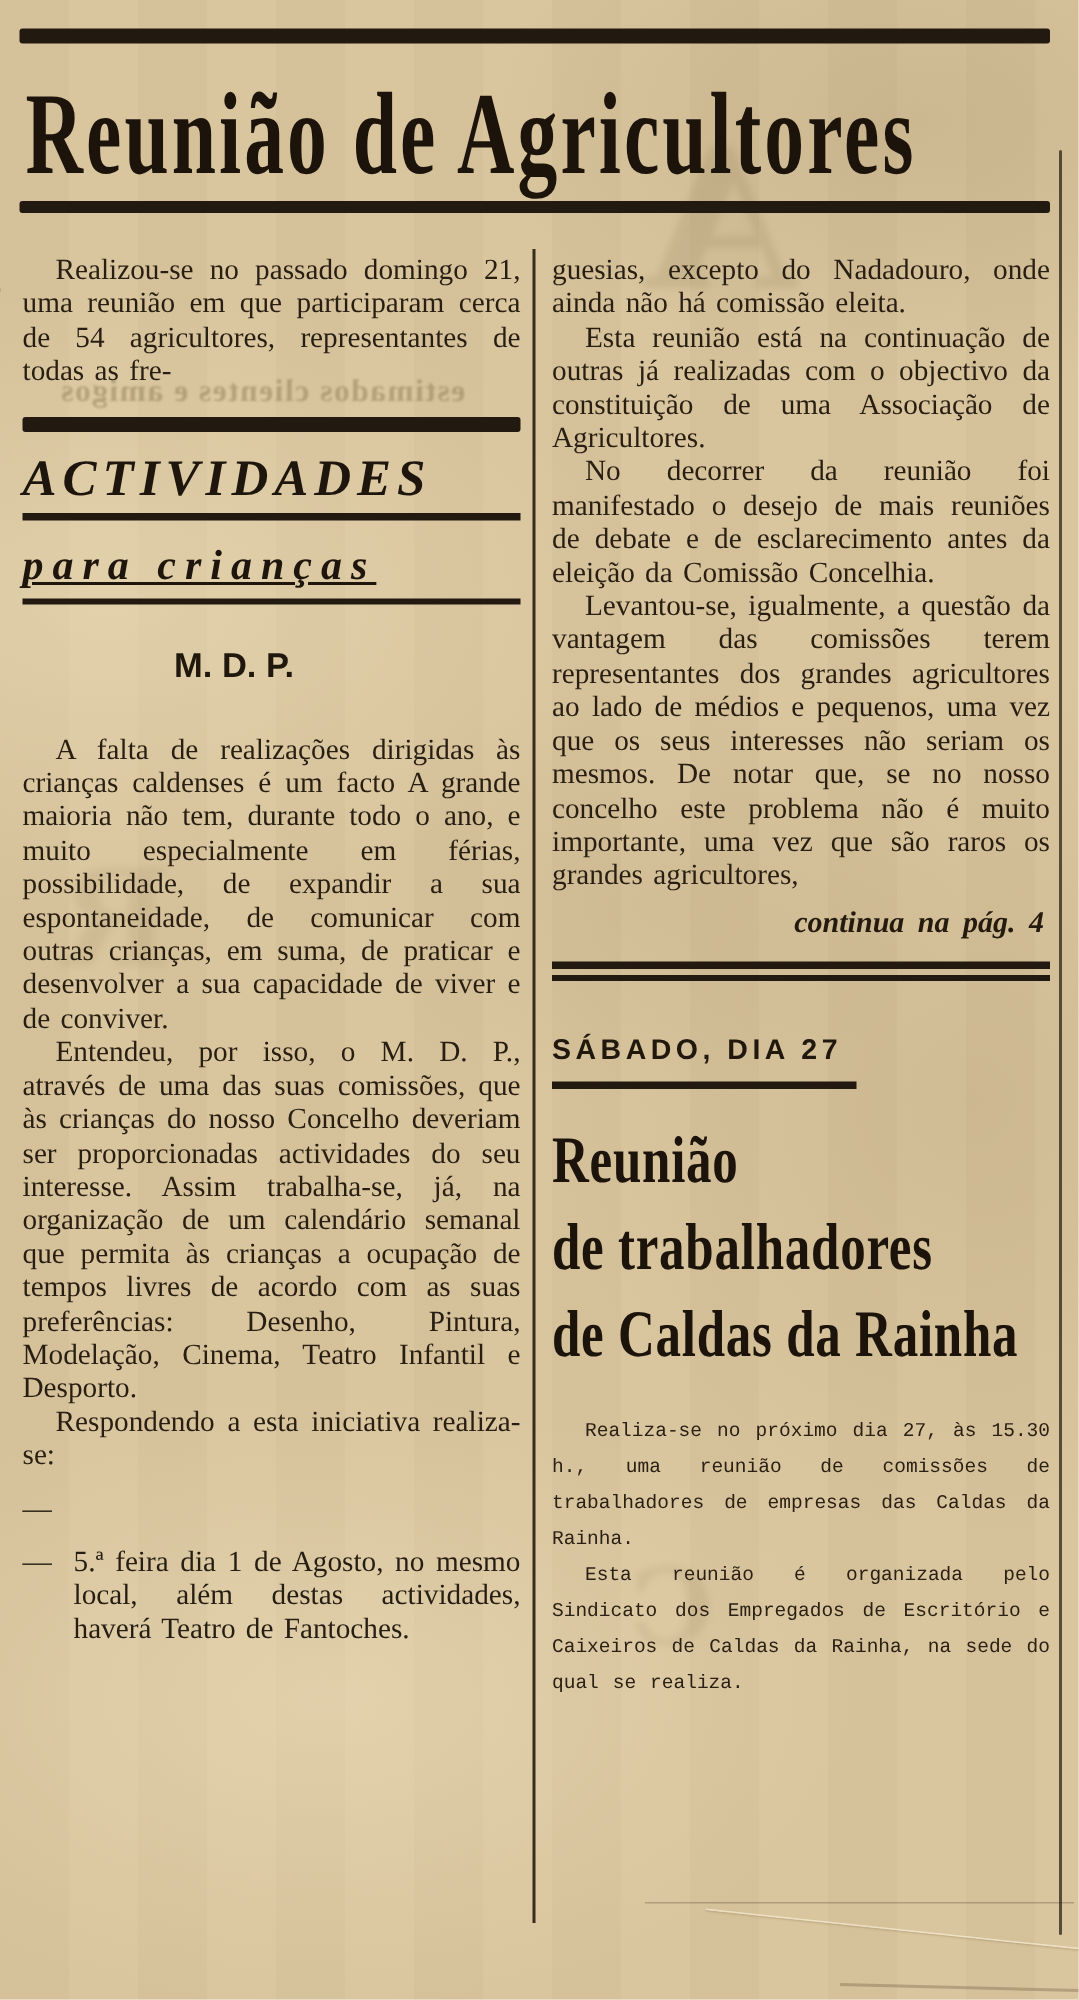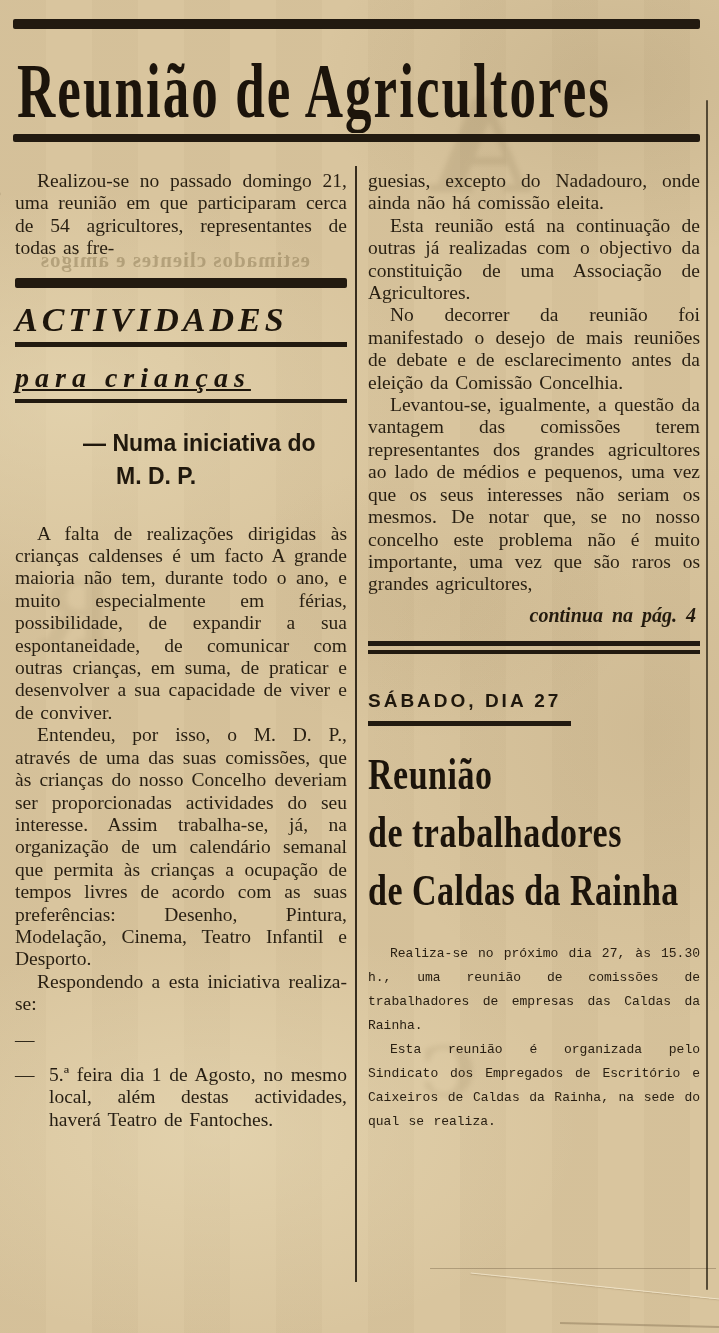--- a/index.html
+++ b/index.html
@@ -121,21 +121,20 @@
     <p class="bt ind">Realizou-se no passado domingo 21, uma reunião em que participaram cerca de 54 agricultores, representantes de todas as fre-</p>
 
     <div class="thick-rule-flow"></div>
 
     <div class="act-title1">ACTIVIDADES</div>
     <div class="act-ul1"></div>
     <div class="act-title2">para crianças</div>
     <div class="act-ul2"></div>
 
     <div class="byline">
-      <div class="l1">— Numa iniciativa do</div>
       <div class="l2">M. D. P.</div>
     </div>
 
     <p class="bt ind gap30">A falta de realizações dirigidas às crianças caldenses é um facto A grande maioria não tem, durante todo o ano, e muito especialmente em férias, possibilidade, de expandir a sua espontaneidade, de comunicar com outras crianças, em suma, de praticar e desenvolver a sua capacidade de viver e de conviver.</p>
     <p class="bt ind">Entendeu, por isso, o M. D. P., através de uma das suas comissões, que às crianças do nosso Concelho deveriam ser proporcionadas actividades do seu interesse. Assim trabalha-se, já, na organização de um calendário semanal que permita às crianças a ocupação de tempos livres de acordo com as suas preferências: Desenho, Pintura, Modelação, Cinema, Teatro Infantil e Desporto.</p>
     <p class="bt ind">Respondendo a esta iniciativa realiza-se:</p>
 
     <div class="li">
       <span class="dash">—</span>
     </div>

